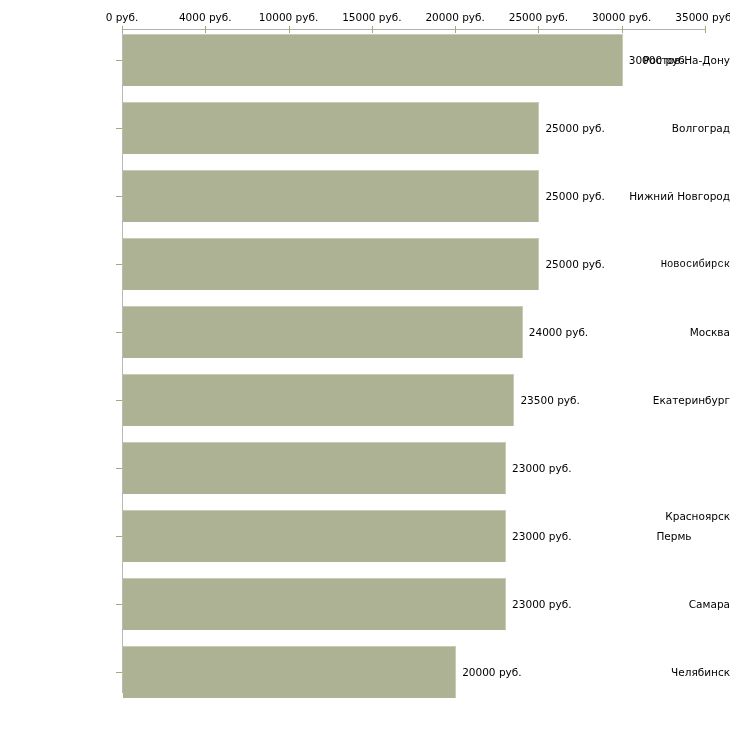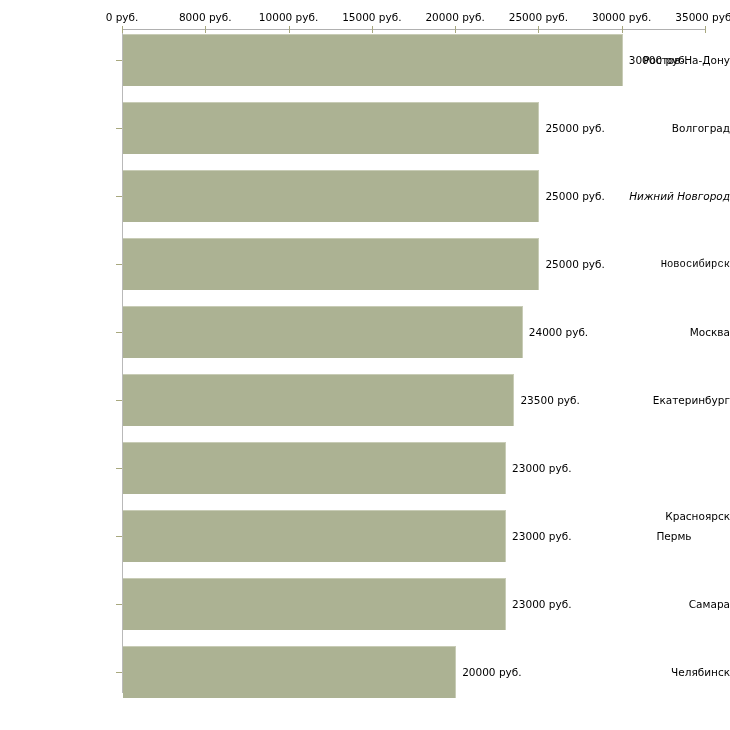--- a/index.html
+++ b/index.html
@@ -99,41 +99,41 @@
 
 <div id="chart-root">
 
   <div class="axis-top"></div>
   <div class="axis-left"></div>
 
   <div id="xticks-layer">
       <div class="xtick" style="left: 122px;"></div>
       <div class="xtick-label" style="left: 122px;">0 руб.</div>
       <div class="xtick" style="left: 205.286px;"></div>
-      <div class="xtick-label" style="left: 205.286px;">8000 руб.</div>
+      <div class="xtick-label" style="left: 205.286px;">4000 руб.</div>
       <div class="xtick" style="left: 288.571px;"></div>
       <div class="xtick-label" style="left: 288.571px;">10000 руб.</div>
       <div class="xtick" style="left: 371.857px;"></div>
       <div class="xtick-label" style="left: 371.857px;">15000 руб.</div>
       <div class="xtick" style="left: 455.143px;"></div>
       <div class="xtick-label" style="left: 455.143px;">20000 руб.</div>
       <div class="xtick" style="left: 538.429px;"></div>
       <div class="xtick-label" style="left: 538.429px;">25000 руб.</div>
       <div class="xtick" style="left: 621.714px;"></div>
       <div class="xtick-label" style="left: 621.714px;">30000 руб.</div>
       <div class="xtick" style="left: 705px;"></div>
       <div class="xtick-label" style="left: 705px;">35000 руб.</div>
     </div>
   <div id="yticks-layer">
       <div class="ytick" style="top: 60px;"></div>
       <div class="ytick-label" style="top: 60px;">Ростов-На-Дону</div>
       <div class="ytick" style="top: 128px;"></div>
       <div class="ytick-label" style="top: 128px;">Волгоград</div>
       <div class="ytick" style="top: 196px;"></div>
-      <div class="ytick-label" style="top: 196px; font-style: italic;">Нижний Новгород</div>
+      <div class="ytick-label" style="top: 196px;">Нижний Новгород</div>
       <div class="ytick" style="top: 264px;"></div>
       <div class="ytick-label" style="top: 264px; font-family: Liberation Mono, monospace;">Новосибирск</div>
       <div class="ytick" style="top: 332px;"></div>
       <div class="ytick-label" style="top: 332px;">Москва</div>
       <div class="ytick" style="top: 400px;"></div>
       <div class="ytick-label" style="top: 400px;">Екатеринбург</div>
       <div class="ytick" style="top: 468px;"></div>
       <div class="ytick-label" style="top: 468px; margin-top: 48px;">Красноярск</div>
       <div class="ytick" style="top: 536px;"></div>
       <div class="ytick-label" style="top: 536px; text-align: center;">Пермь</div>

